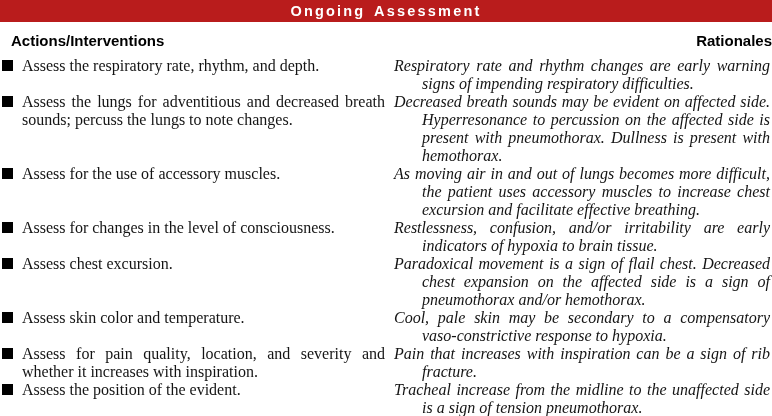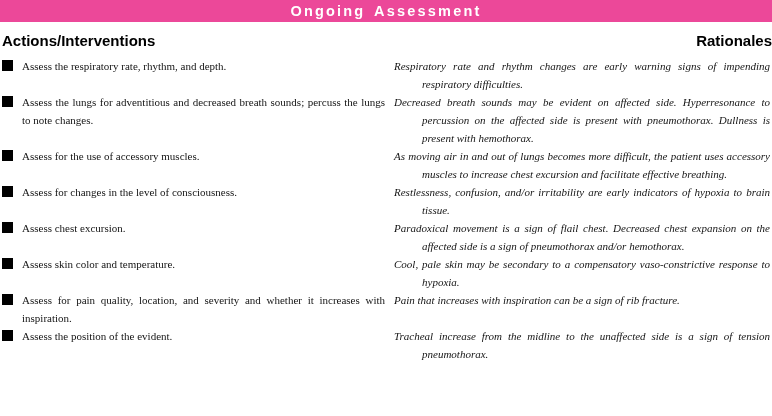--- a/index.html
+++ b/index.html
@@ -34,21 +34,21 @@
     grid-template-columns: 391px 381px;
     margin-top: 11px;
   }
   .col-header {
     font-family: "Liberation Sans", sans-serif;
     font-weight: bold;
     font-size: 15px;
     line-height: 15px;
     color: #000000;
   }
-  .col-header.left { padding-left: 2px; }
+  .col-header.left { padding-left: 11px; }
   .col-header.right { padding-left: 8px; text-align: right; }
 
   
   .rows { margin-top: 9px; }
   .row {
     display: grid;
     grid-template-columns: 391px 381px;
     align-items: start;
   }
   .action-cell {
@@ -59,36 +59,36 @@
     position: absolute;
     left: 2px; top: 3px;
     width: 11px; height: 11px;
     background: #000000;
     display: inline-block;
   }
   .rationale-cell {
     padding: 0 2px 0 3px;
   }
   .action-text, .rationale-text {
-    font-size: 11px;
+    font-size: 16px;
     line-height: 18px;
     text-align: justify;
   }
   .rationale-text {
     padding-left: 28px;
     text-indent: -28px;
     font-style: italic;
   }
 </style>
 </head>
 <body>
 
 <div class="page">
 
-  <div class="band" style="background-color: #ec4899;">
+  <div class="band" style="background-color: #b91c1c;">
     <div class="band-title" style="color: rgb(255, 255, 255);">Ongoing Assessment</div>
   </div>
 
   <div class="col-headers">
     <div class="col-header left">Actions/Interventions</div>
     <div class="col-header right">Rationales</div>
   </div>
 
   <div class="rows">
 

